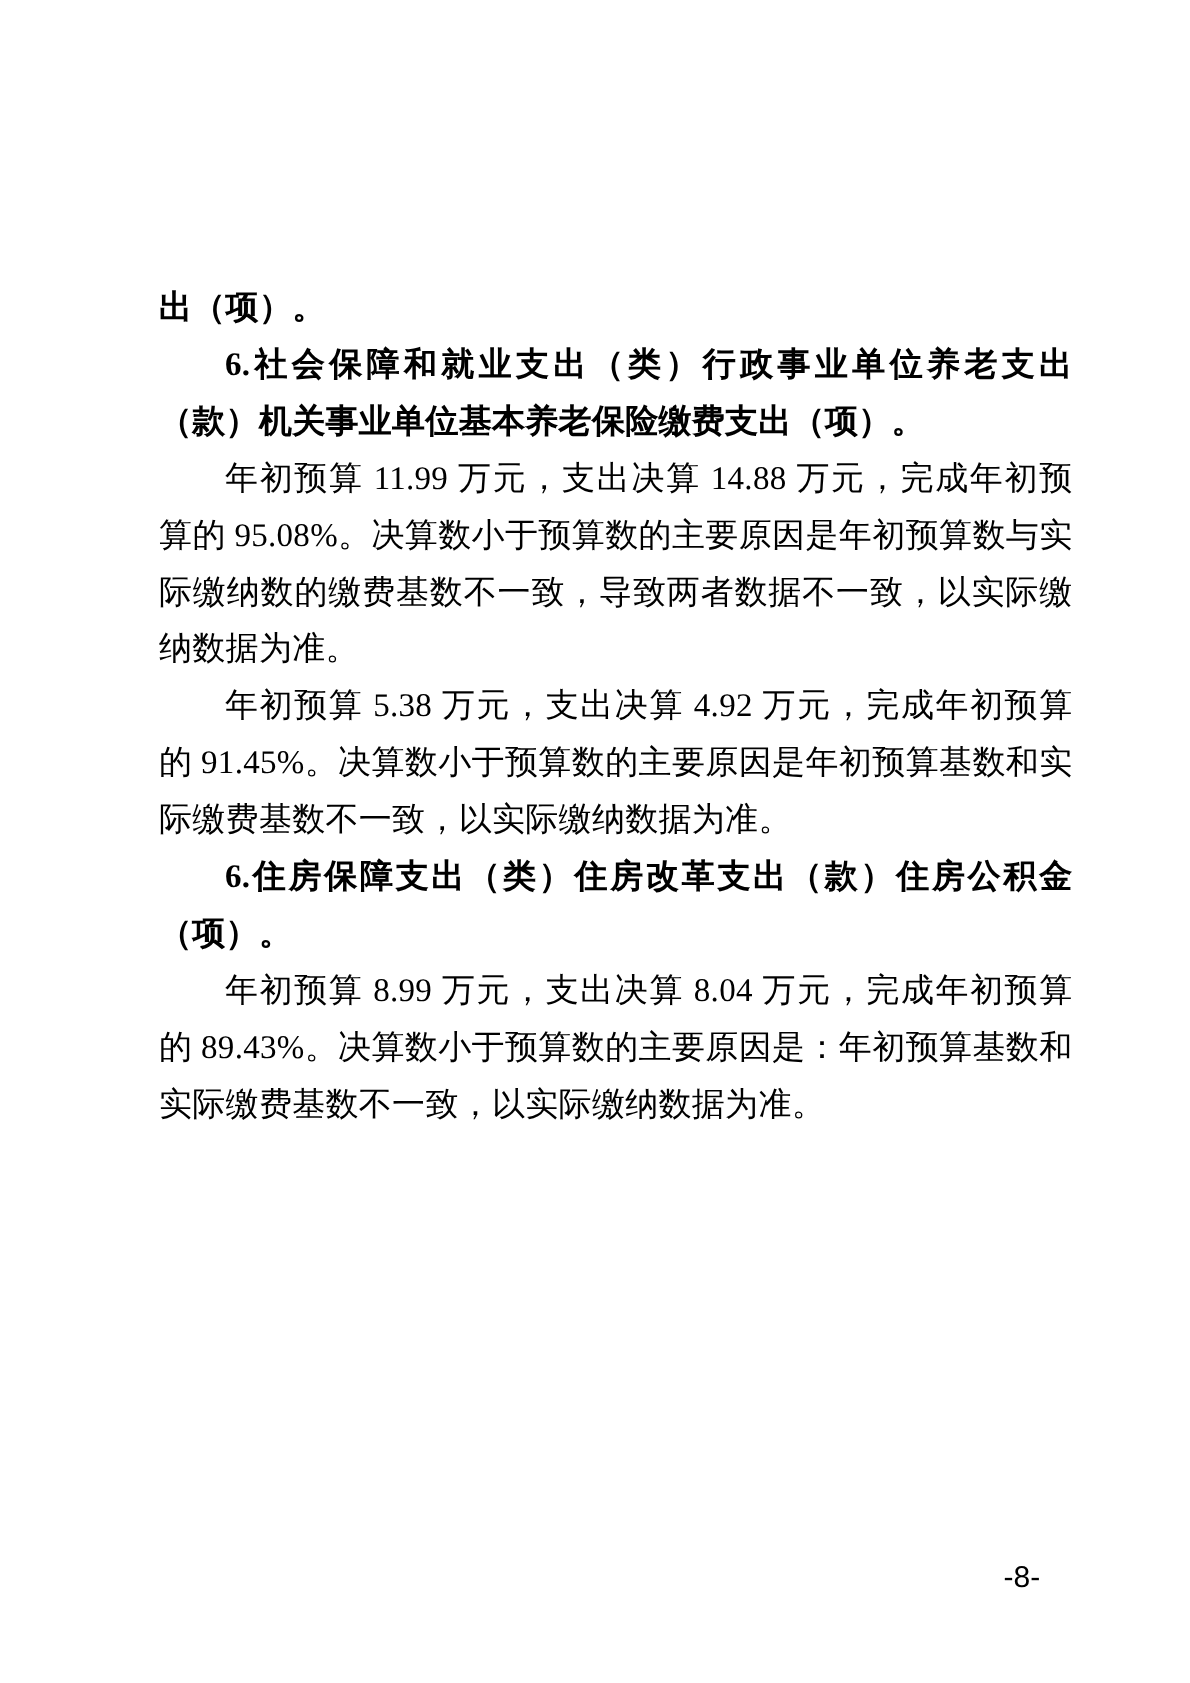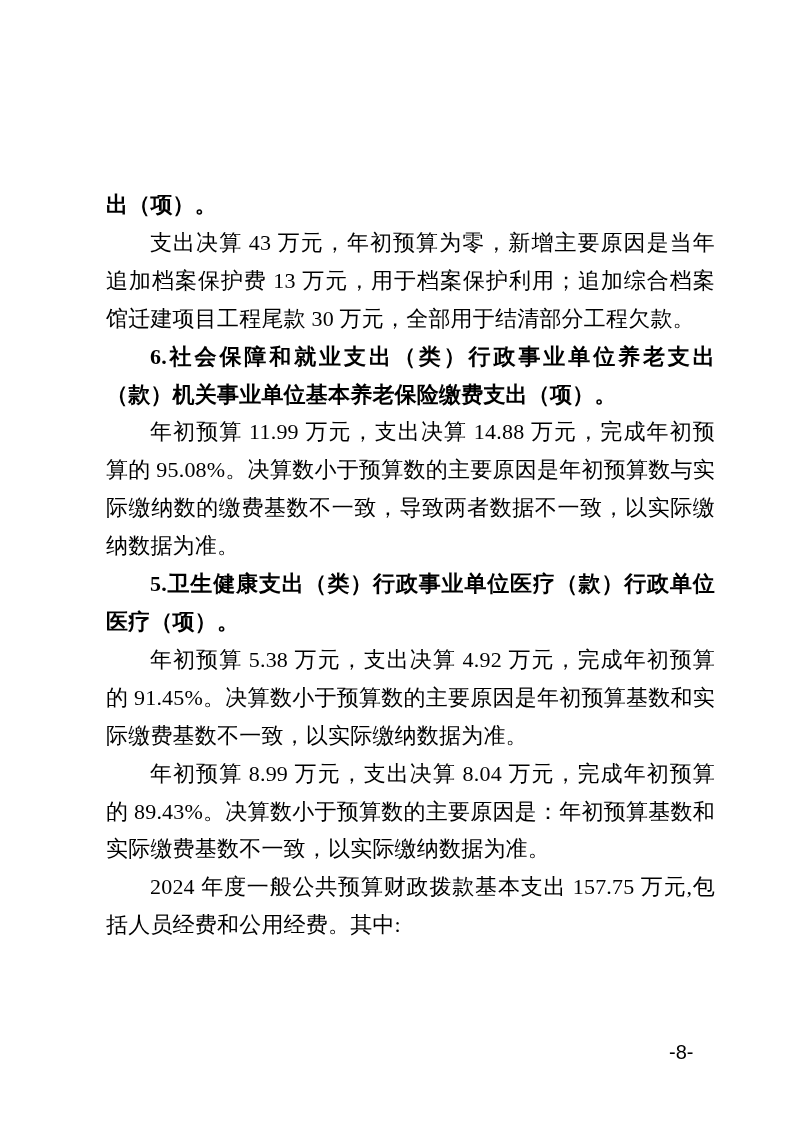--- a/index.html
+++ b/index.html
@@ -49,22 +49,20 @@
     font-size: 20px;
     color: #000000;
   }
 </style>
 </head>
 <body>
 
 <div class="page">
   <div class="content">
     <p class="para b">出（项）。</p>
-    <p class="para ind">支出决算 43 万元，年初预算为零，新增主要原因是当年追加档案保护费 13 万元，用于档案保护利用；追加综合档案馆迁建项目工程尾款 30 万元，全部用于结清部分工程欠款。</p>
     <p class="para b ind">6.社会保障和就业支出（类）行政事业单位养老支出（款）机关事业单位基本养老保险缴费支出（项）。</p>
     <p class="para ind">年初预算 11.99 万元，支出决算 14.88 万元，完成年初预算的 95.08%。决算数小于预算数的主要原因是年初预算数与实际缴纳数的缴费基数不一致，导致两者数据不一致，以实际缴纳数据为准。</p>
-    <p class="para b ind">5.卫生健康支出（类）行政事业单位医疗（款）行政单位医疗（项）。</p>
     <p class="para ind">年初预算 5.38 万元，支出决算 4.92 万元，完成年初预算的 91.45%。决算数小于预算数的主要原因是年初预算基数和实际缴费基数不一致，以实际缴纳数据为准。</p>
+    <p class="para b ind">6.住房保障支出（类）住房改革支出（款）住房公积金（项）。</p>
     <p class="para ind">年初预算 8.99 万元，支出决算 8.04 万元，完成年初预算的 89.43%。决算数小于预算数的主要原因是：年初预算基数和实际缴费基数不一致，以实际缴纳数据为准。</p>
-    <p class="para ind">2024 年度一般公共预算财政拨款基本支出 157.75 万元,包括人员经费和公用经费。其中:</p>
   </div>
   <div class="page-number">-8-</div>
 </div>
 
 </body></html>

